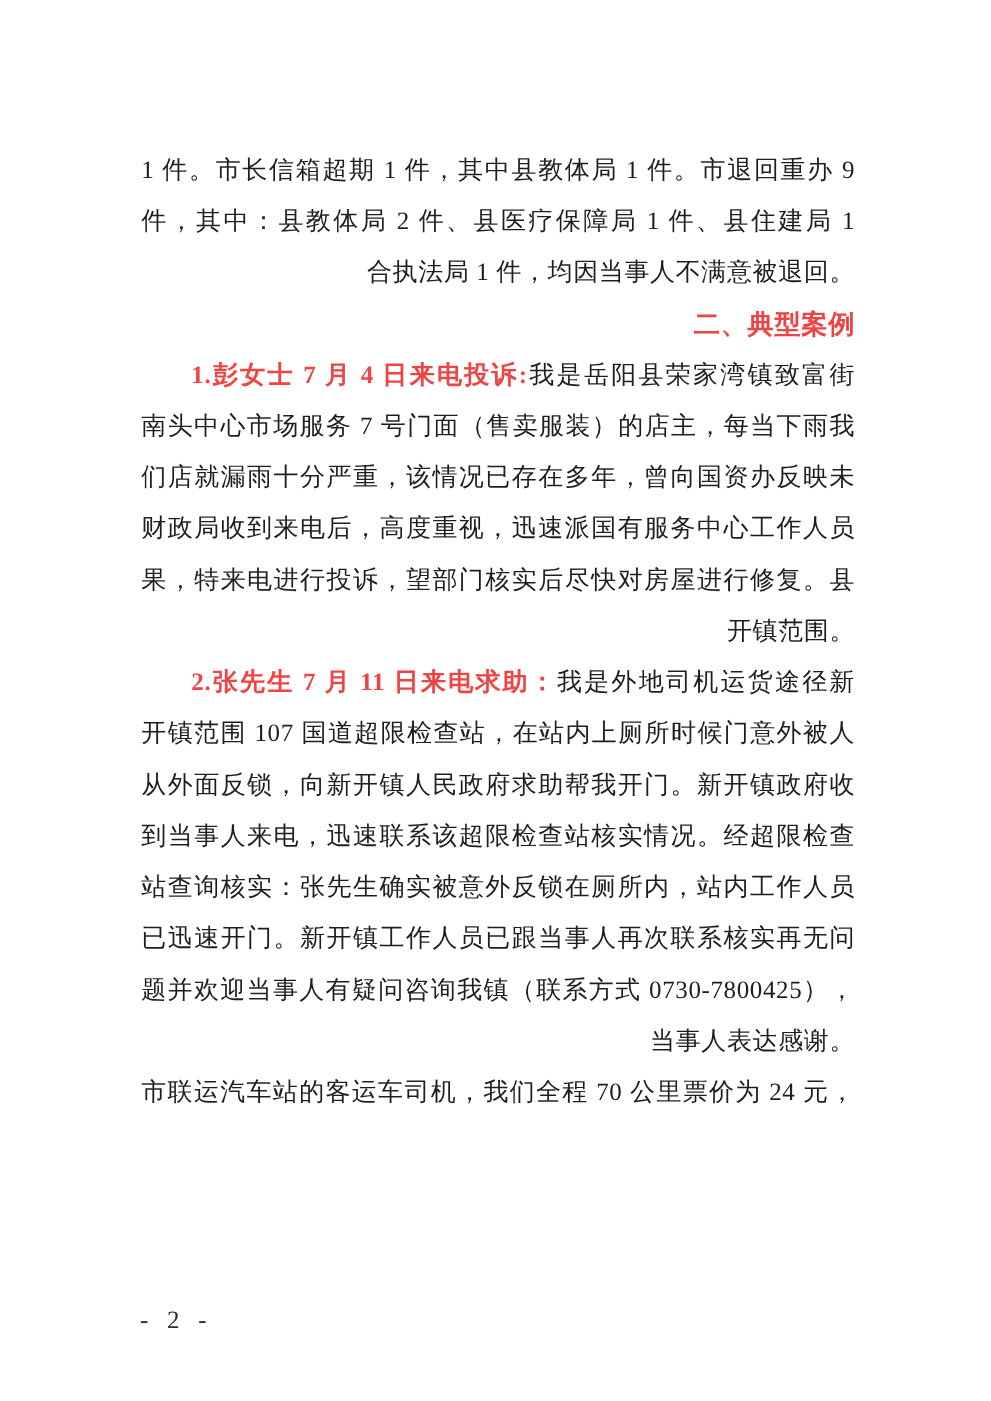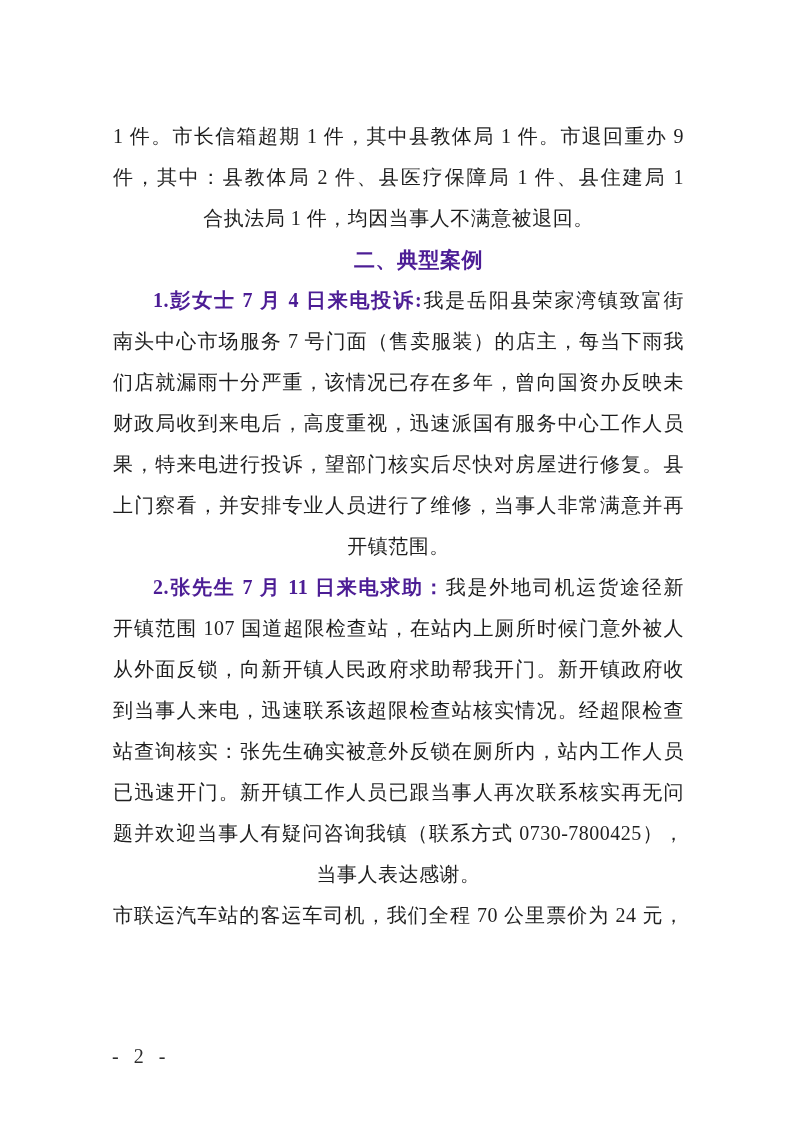--- a/index.html
+++ b/index.html
@@ -19,41 +19,41 @@
   .text-block {
     position: absolute;
     left: 113px;
     top: 116px;
     width: 571px;
   }
   .line {
     height: 41px;
     line-height: 41px;
     font-size: 20px;
-    text-align: center;
+    text-align: right;
     letter-spacing: 0.5px;
     white-space: nowrap;
   }
   .line.fill {
     white-space: normal;
     text-align: justify;
     text-align-last: justify;
   }
   .line.indent {
     text-indent: 40px;
   }
   .line.heading {
     font-family: "Liberation Sans", "DejaVu Sans", sans-serif;
     font-weight: bold;
     color: #000000;
     font-size: 21px;
   }
   .lead {
     font-weight: bold;
-    color: #4c1d95;
+    color: #ef4444;
   }
   .footer {
     position: absolute;
     left: 112px;
     top: 1044px;
     font-size: 20px;
     line-height: 24px;
     letter-spacing: 5px;
     color: #2e2e2e;
     font-family: "Liberation Serif", "DejaVu Serif", serif;
@@ -76,21 +76,20 @@
   <div class="line indent fill"><b class="lead">1.彭女士 7 月 4 日来电投诉:</b><span class="rest">我是岳阳县荣家湾镇致富街</span></div>
 
   <div class="line fill"><span class="rest">南头中心市场服务 7 号门面（售卖服装）的店主，每当下雨我</span></div>
 
   <div class="line fill"><span class="rest">们店就漏雨十分严重，该情况已存在多年，曾向国资办反映未</span></div>
 
   <div class="line fill"><span class="rest">财政局收到来电后，高度重视，迅速派国有服务中心工作人员</span></div>
 
   <div class="line fill"><span class="rest">果，特来电进行投诉，望部门核实后尽快对房屋进行修复。县</span></div>
 
-  <div class="line fill"><span class="rest">上门察看，并安排专业人员进行了维修，当事人非常满意并再</span></div>
 
   <div class="line"><span class="rest">开镇范围。</span></div>
 
   <div class="line indent fill"><b class="lead">2.张先生 7 月 11 日来电求助：</b><span class="rest">我是外地司机运货途径新</span></div>
 
   <div class="line fill"><span class="rest">开镇范围 107 国道超限检查站，在站内上厕所时候门意外被人</span></div>
 
   <div class="line fill"><span class="rest">从外面反锁，向新开镇人民政府求助帮我开门。新开镇政府收</span></div>
 
   <div class="line fill"><span class="rest">到当事人来电，迅速联系该超限检查站核实情况。经超限检查</span></div>

